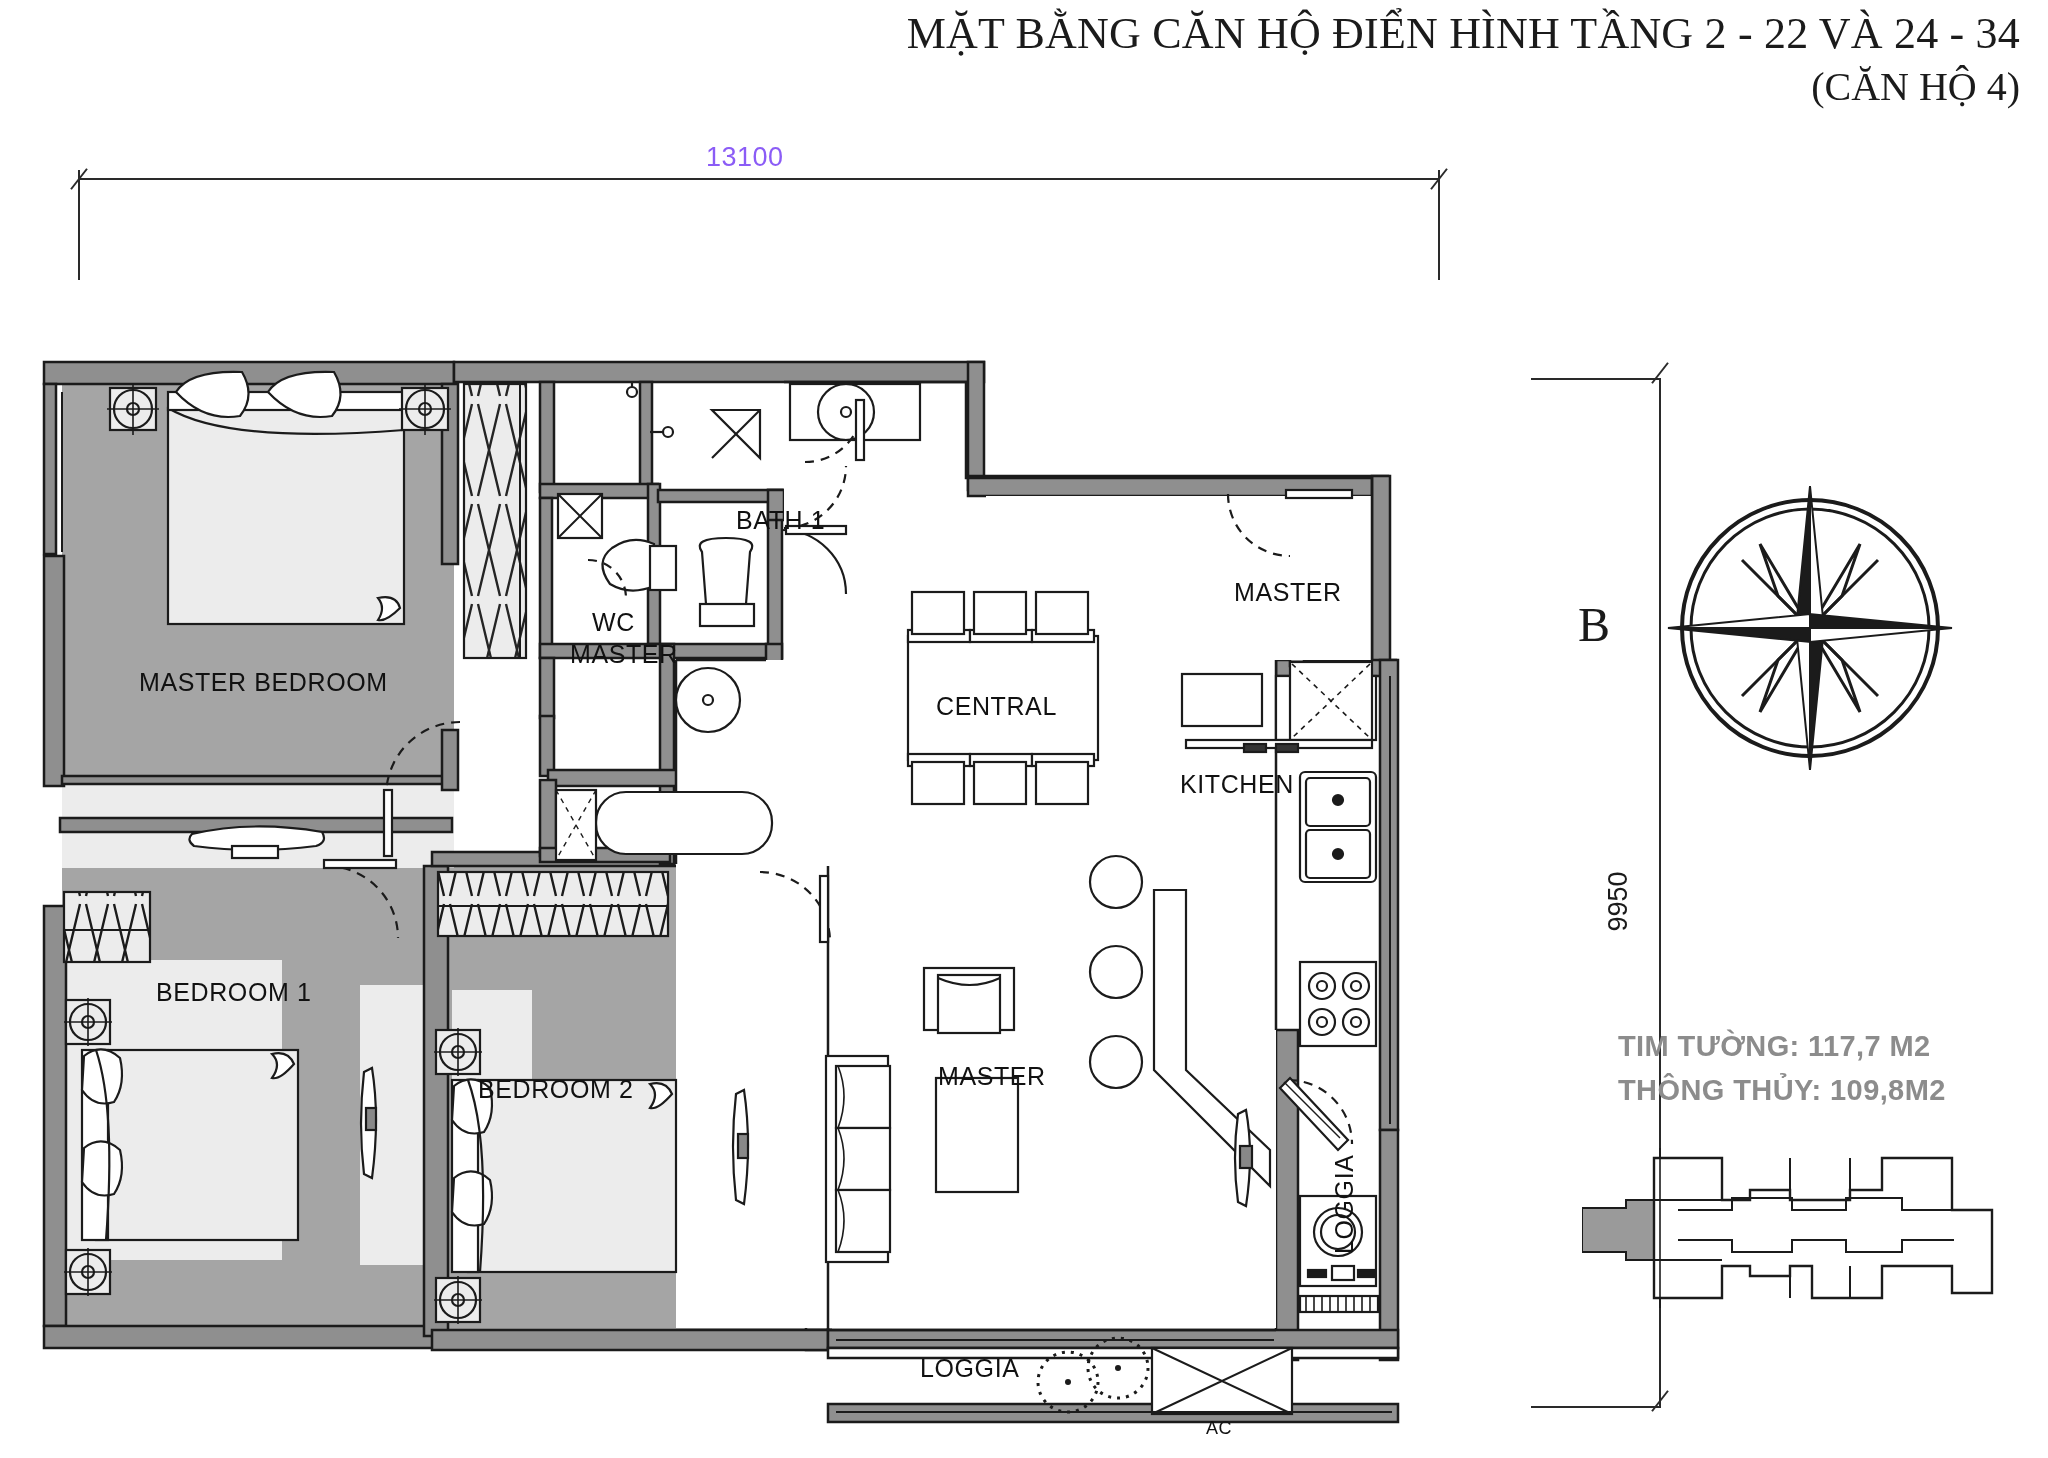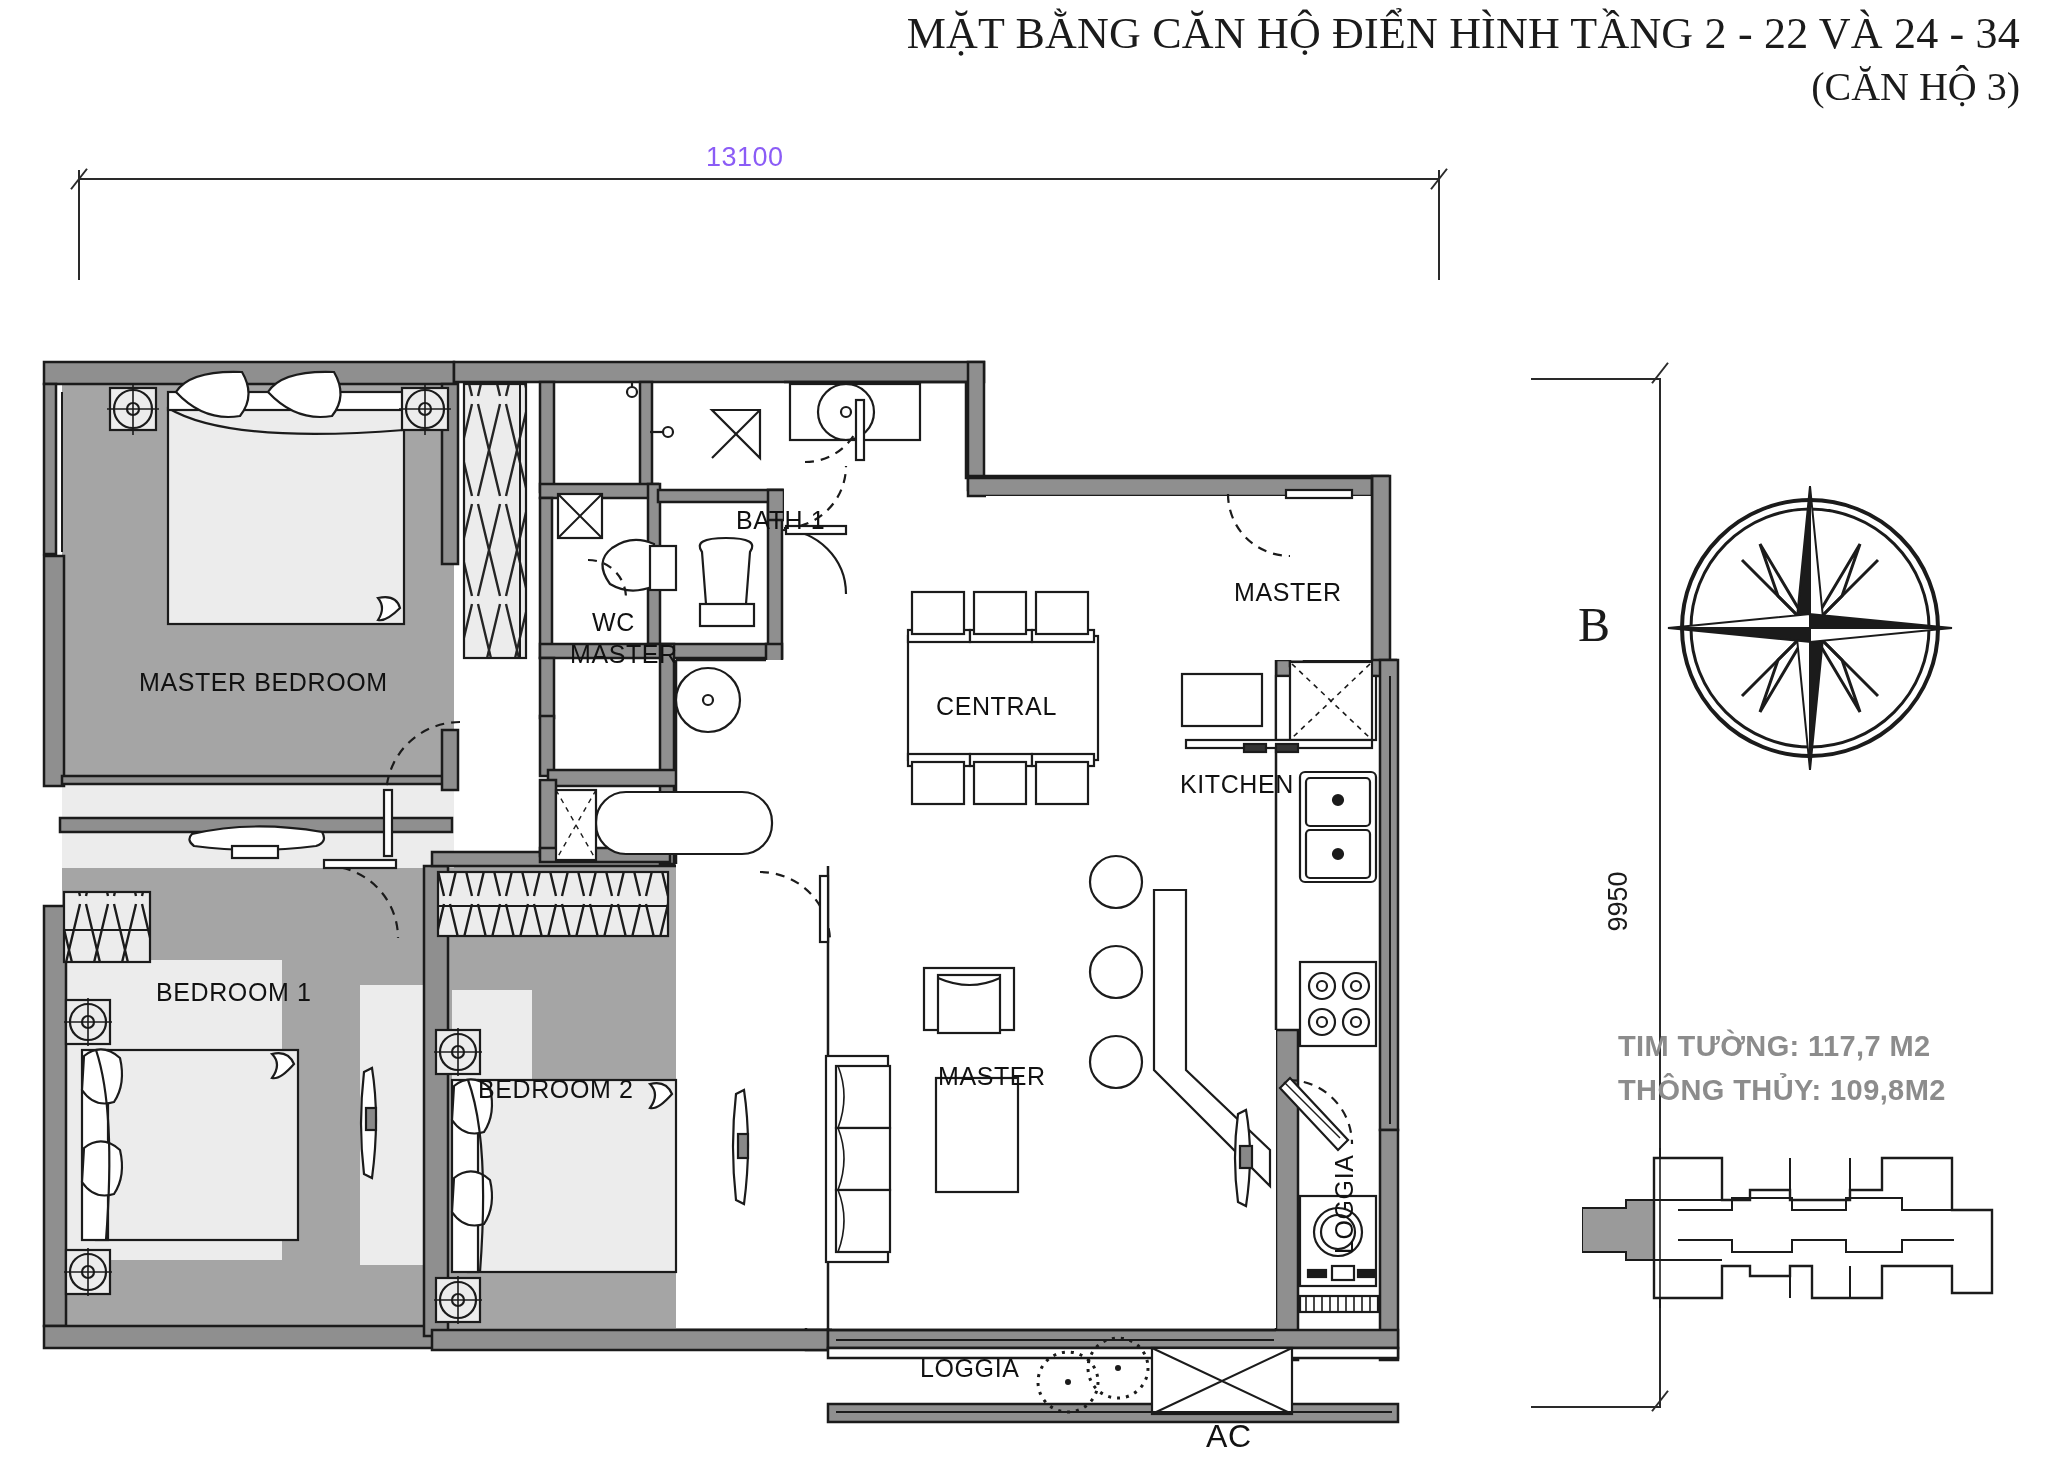--- a/index.html
+++ b/index.html
@@ -48,41 +48,41 @@
   }
 
   
   #plan { position:absolute; left:0; top:0; width:1450px; height:1458px; }
 
   
   .rlabel {
     position:absolute; font-size:25px; color:#111; letter-spacing:.6px;
     white-space:nowrap; font-family:"Liberation Sans", sans-serif;
   }
-  .rlabel.small { font-size:32px;text-align:center; }
+  .rlabel.small { font-size:18px;text-align:center; }
   .rlabel.rot { transform:rotate(-90deg); transform-origin:left top; }
 
   
   .north-letter {
     position:absolute; font-family:"Liberation Serif", serif;
     font-size:48px; color:#1b1b1b;
   }
   .area-txt {
     position:absolute; color:#8c8c8c; font-weight:bold; font-size:29px;
     letter-spacing:.4px; white-space:nowrap;
   }
 </style>
 </head>
 <body>
 
 <div id="page">
 
   <div class="title-block">
     <div class="title-line1">MẶT BẰNG CĂN HỘ ĐIỂN HÌNH TẦNG 2 - 22 VÀ 24 - 34</div>
-    <div class="title-line2">(CĂN HỘ 3)</div>
+    <div class="title-line2">(CĂN HỘ 4)</div>
   </div>
 
   <div class="dim-h" style="left:78px; top:178px; width:1362px; height:2px;">
     <div class="bar"></div>
     <div class="tickline" style="left:0; top:-8px; height:110px;"></div>
     <div class="tickline" style="left:1360px; top:-8px; height:110px;"></div>
     <div class="slash" style="left:-12px; top:0;"></div>
     <div class="slash" style="left:1348px; top:0;"></div>
   </div>
   <div class="dim-label-h" style="left:706px; top:142px;">13100</div>

